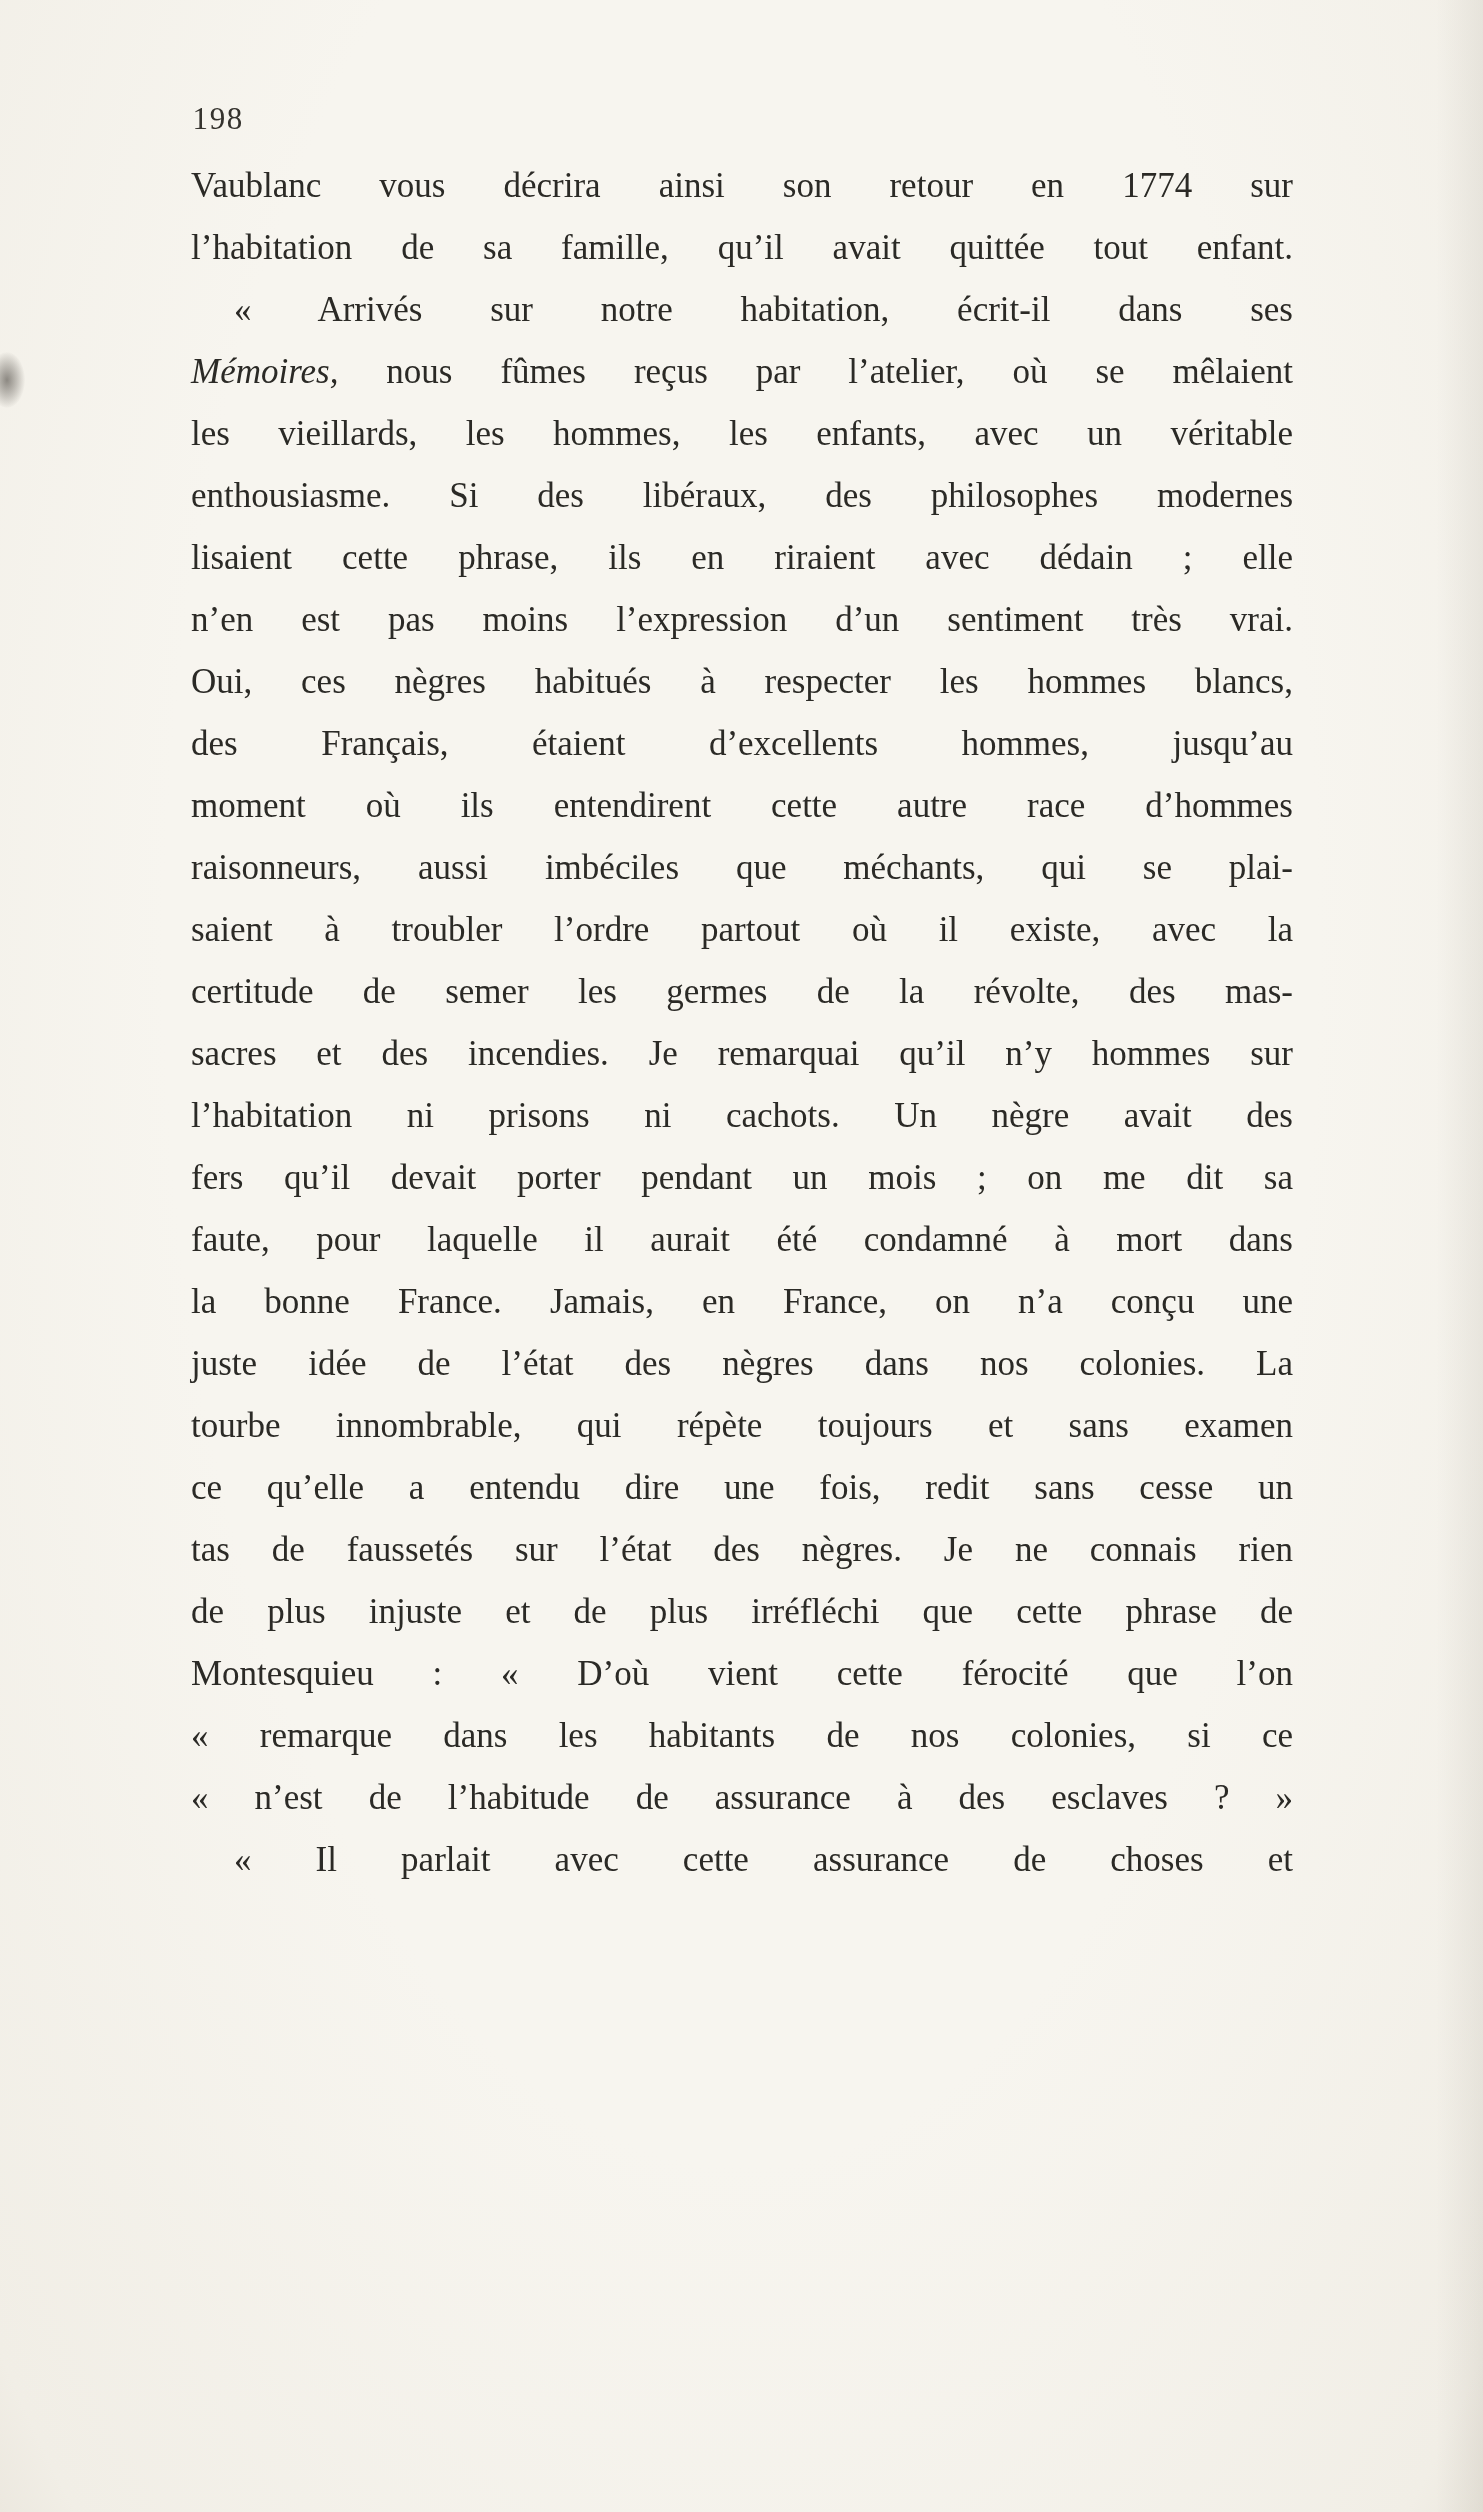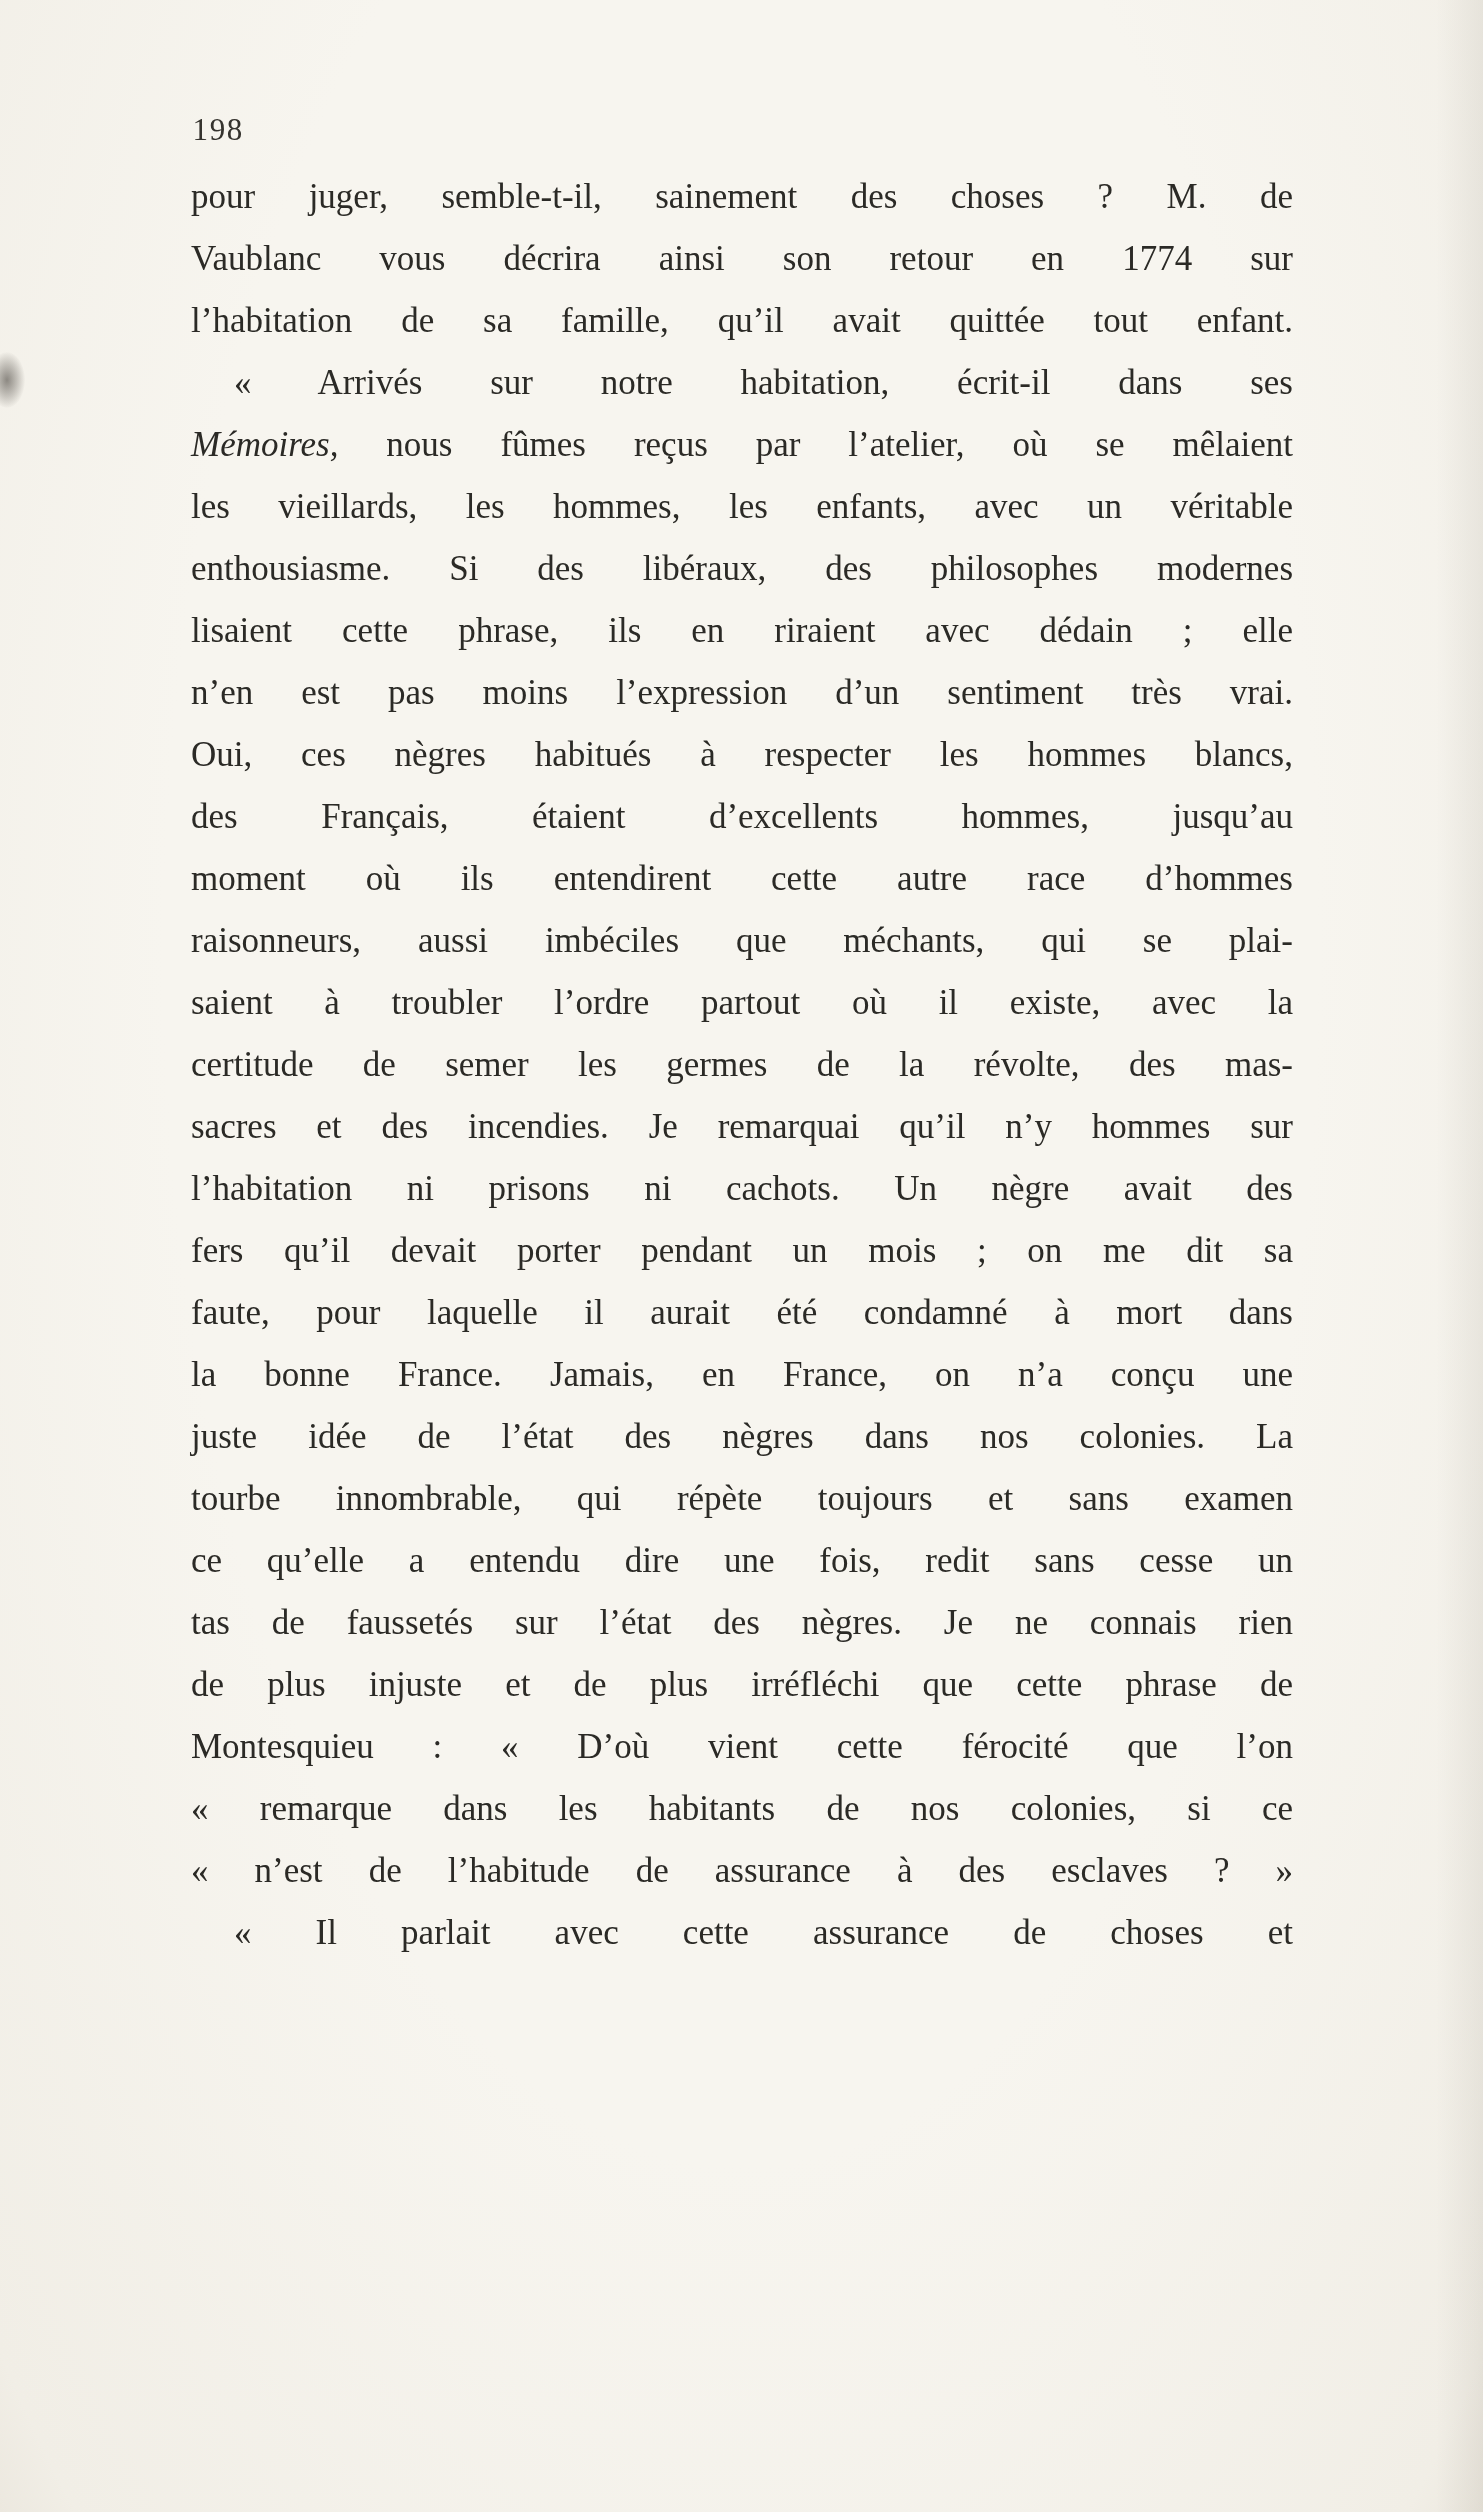--- a/index.html
+++ b/index.html
@@ -11,21 +11,21 @@
     height: 2512px;
     position: relative;
     overflow: hidden;
     background: radial-gradient(ellipse at 50% 38%, #f7f5ef 55%, #f1eee6 95%, #ece8df 100%);
     font-family: "Liberation Serif", "DejaVu Serif", serif;
     color: #2b2a26;
   }
   .page-inner {
     position: absolute;
     left: 191px;
-    top: 107px;
+    top: 96px;
     width: 1102px;
   }
   .page-header {
     position: relative;
     height: 45px;
     margin-bottom: 14px;
   }
   .page-number {
     position: absolute;
     left: 1.6px;
@@ -84,21 +84,20 @@
 <body>
 
 <div class="page">
   <div class="ink-smudge"></div>
   <div class="edge-shade"></div>
   <div class="page-inner">
     <div class="page-header">
       <span class="page-number">198</span>
     </div>
     <div class="body-text">
-        <div class="line"><span>pour juger, semble-t-il, sainement des choses ? M. de</span></div>
         <div class="line"><span>Vaublanc vous décrira ainsi son retour en 1774 sur</span></div>
         <div class="line"><span>l’habitation de sa famille, qu’il avait quittée tout enfant.</span></div>
         <div class="line indent"><span>« Arrivés sur notre habitation, écrit-il dans ses</span></div>
         <div class="line"><span class="italic">Mémoires,</span><span> nous fûmes reçus par l’atelier, où se mêlaient</span></div>
         <div class="line"><span>les vieillards, les hommes, les enfants, avec un véritable</span></div>
         <div class="line"><span>enthousiasme. Si des libéraux, des philosophes modernes</span></div>
         <div class="line"><span>lisaient cette phrase, ils en riraient avec dédain ; elle</span></div>
         <div class="line"><span>n’en est pas moins l’expression d’un sentiment très vrai.</span></div>
         <div class="line"><span>Oui, ces nègres habitués à respecter les hommes blancs,</span></div>
         <div class="line"><span>des Français, étaient d’excellents hommes, jusqu’au</span></div>

